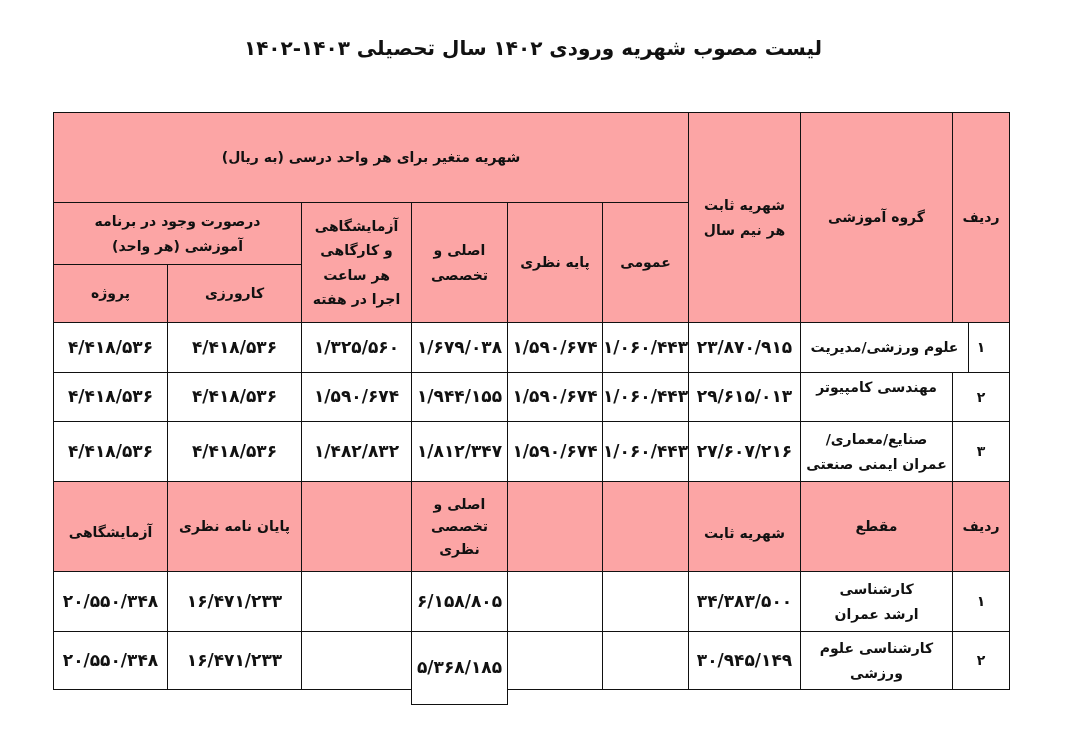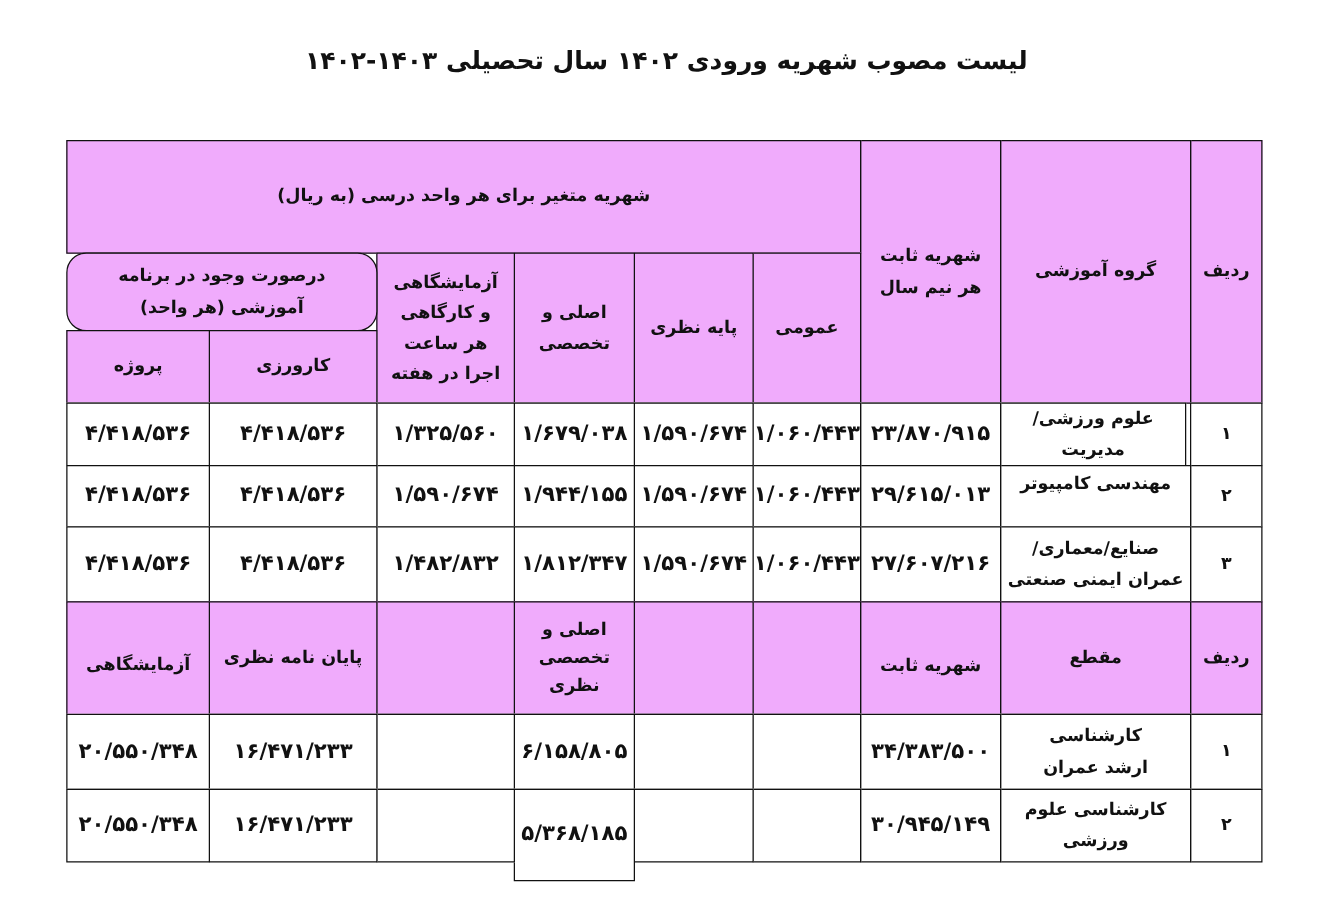--- a/index.html
+++ b/index.html
@@ -4,45 +4,45 @@
   <style>
     html, body { margin: 0; padding: 0; background: #ffffff; }
     body { width: 1066px; height: 737px; position: relative; overflow: hidden;
            font-family: "DejaVu Sans", sans-serif; color: #111; }
     .title { position: absolute; left: 0; width: 1066px; top: 36px; text-align: center;
              font-size: 20px; font-weight: bold; direction: rtl; }
     .cell { position: absolute; box-sizing: border-box; border: 1.5px solid #111;
             display: flex; align-items: center; justify-content: center; text-align: center;
             direction: rtl; font-size: 14px; font-weight: bold; line-height: 1.75;
             padding: 2px 6px; margin-left: -1px; margin-top: -1px; }
-    .hdr { background: #f0abfc; }
+    .hdr { background: #fca5a5; }
     .body { background: #ffffff; }
     .num { font-size: 17px; letter-spacing: 0.5px; }
   </style>
 </head>
 <body>
 
 <div class="title">لیست مصوب شهریه ورودی ۱۴۰۲ سال تحصیلی ۱۴۰۳-۱۴۰۲</div>
 
 <div>
 
   <div class="cell hdr" style="left:953px;top:113px;width:58px;height:211px;">ردیف</div>
   <div class="cell hdr" style="left:801px;top:113px;width:153px;height:211px;">گروه آموزشی</div>
   <div class="cell hdr" style="left:689px;top:113px;width:113px;height:211px;padding:0 14px;">شهریه ثابت هر نیم سال</div>
   <div class="cell hdr" style="left:54px;top:113px;width:636px;height:91px;">شهریه متغیر برای هر واحد درسی (به ریال)</div>
   <div class="cell hdr" style="left:603px;top:203px;width:87px;height:121px;">عمومی</div>
   <div class="cell hdr" style="left:508px;top:203px;width:96px;height:121px;">پایه نظری</div>
   <div class="cell hdr" style="left:412px;top:203px;width:97px;height:121px;padding:0 18px;">اصلی و تخصصی</div>
   <div class="cell hdr" style="left:302px;top:203px;width:111px;height:121px;padding:0 8px;">آزمایشگاهی و کارگاهی هر ساعت اجرا در هفته</div>
-  <div class="cell hdr" style="left:54px;top:203px;width:249px;height:63px;padding:16px 18px;border-radius:16px;">درصورت وجود در برنامه آموزشی (هر واحد)</div>
+  <div class="cell hdr" style="left:54px;top:203px;width:249px;height:63px;padding:16px 18px;">درصورت وجود در برنامه آموزشی (هر واحد)</div>
   <div class="cell hdr" style="left:168px;top:265px;width:135px;height:59px;">کارورزی</div>
   <div class="cell hdr" style="left:54px;top:265px;width:115px;height:59px;">پروژه</div>
 
   <div class="cell body" style="left:953px;top:323px;width:58px;height:51px;">۱</div>
-  <div class="cell body" style="left:801px;top:323px;width:149px;height:51px;">علوم ورزشی/مدیریت</div>
+  <div class="cell body" style="left:801px;top:323px;width:169px;height:51px;">علوم ورزشی/مدیریت</div>
   <div class="cell body num" style="left:689px;top:323px;width:113px;height:51px;">۲۳/۸۷۰/۹۱۵</div>
   <div class="cell body num" style="left:603px;top:323px;width:87px;height:51px;">۱/۰۶۰/۴۴۳</div>
   <div class="cell body num" style="left:508px;top:323px;width:96px;height:51px;">۱/۵۹۰/۶۷۴</div>
   <div class="cell body num" style="left:412px;top:323px;width:97px;height:51px;">۱/۶۷۹/۰۳۸</div>
   <div class="cell body num" style="left:302px;top:323px;width:111px;height:51px;">۱/۳۲۵/۵۶۰</div>
   <div class="cell body num" style="left:168px;top:323px;width:135px;height:51px;">۴/۴۱۸/۵۳۶</div>
   <div class="cell body num" style="left:54px;top:323px;width:115px;height:51px;">۴/۴۱۸/۵۳۶</div>
 
   <div class="cell body" style="left:953px;top:373px;width:58px;height:50px;">۲</div>
   <div class="cell body" style="left:801px;top:373px;width:153px;height:50px;align-items:flex-start;">مهندسی کامپیوتر</div>

